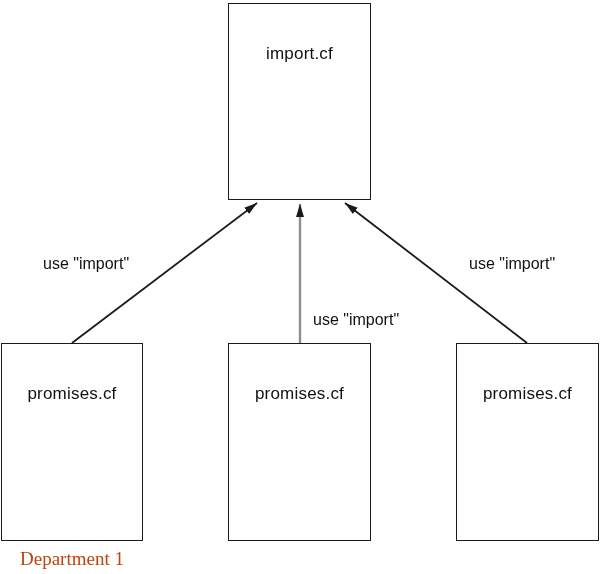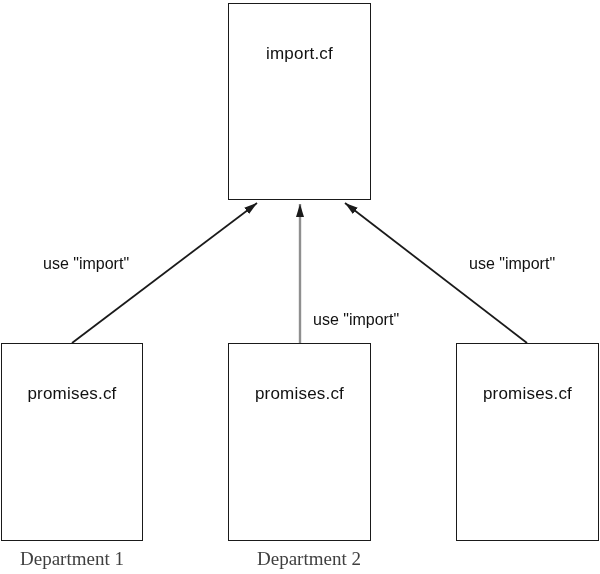--- a/index.html
+++ b/index.html
@@ -50,21 +50,21 @@
     color: #111111;
     white-space: nowrap;
   }
   .edge-label-left   { left: 43px;  top: 255px; }
   .edge-label-middle { left: 313px; top: 311px; }
   .edge-label-right  { left: 469px; top: 255px; }
   .caption {
     position: absolute;
     font-family: "Liberation Serif", serif;
     font-size: 19px;
-    color: #404040;
+    color: #c2410c;
     white-space: nowrap;
   }
   .caption-1 { left: 20px;  top: 548px; }
   .caption-2 { left: 257px; top: 548px; }
   .caption-3 { left: 477px; top: 550px; }
 </style>
 </head>
 <body>
 
 <div class="canvas">
@@ -94,15 +94,14 @@
 
   <div class="node-box box-prom3">
     <span class="node-label">promises.cf</span>
   </div>
 
   <span class="edge-label edge-label-left">use "import"</span>
   <span class="edge-label edge-label-middle">use "import"</span>
   <span class="edge-label edge-label-right">use "import"</span>
 
   <span class="caption caption-1">Department 1</span>
-  <span class="caption caption-2">Department 2</span>
 
 </div>
 
 </body></html>

